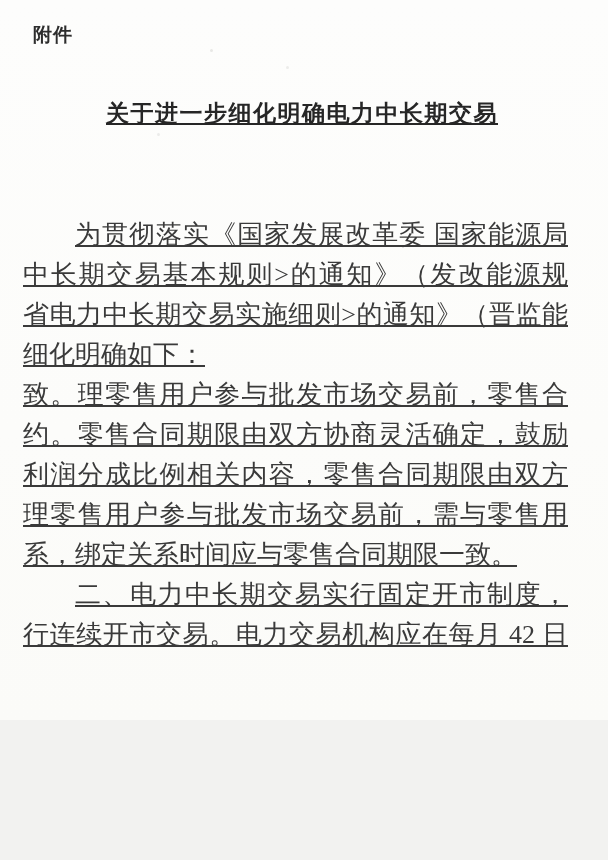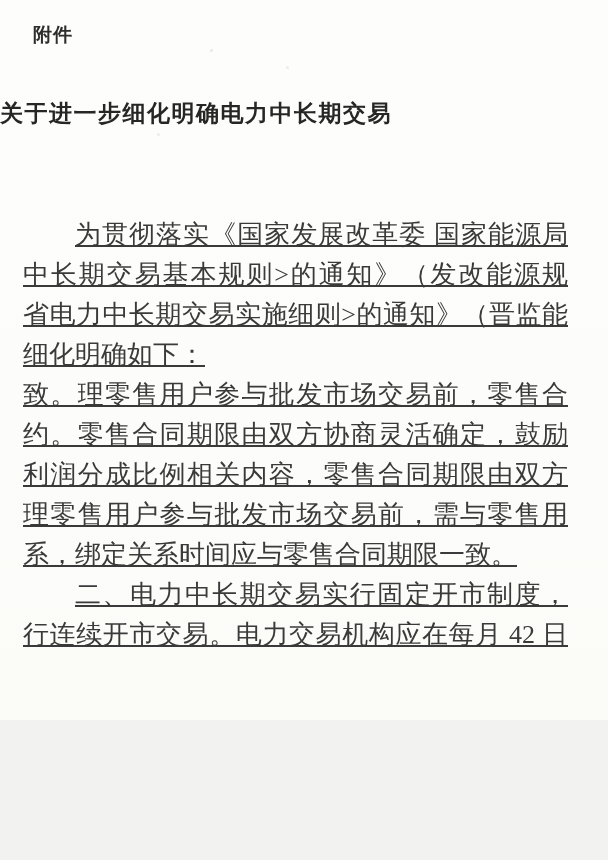--- a/index.html
+++ b/index.html
@@ -20,26 +20,28 @@
     font-family:"Liberation Sans", sans-serif;
     font-weight:700;
     font-size:19px;
     line-height:27px;
     color:#2d2d2d;
     letter-spacing:1px;
   }
   .doc-title {
     position:absolute;
     left:0; right:4px; top:93px;
+    text-align:center;
     font-family:"Liberation Sans", sans-serif;
     font-weight:700;
     font-size:23px;
     line-height:40px;
     color:#262626;
     letter-spacing:1.5px;
+    text-decoration:underline;
   }
   .doc-body {
     position:absolute;
     left:23px; top:215px;
     width:545px;
     font-size:26px;
     color:#3a3a3a;
     text-decoration:underline;
   }
   .line {

